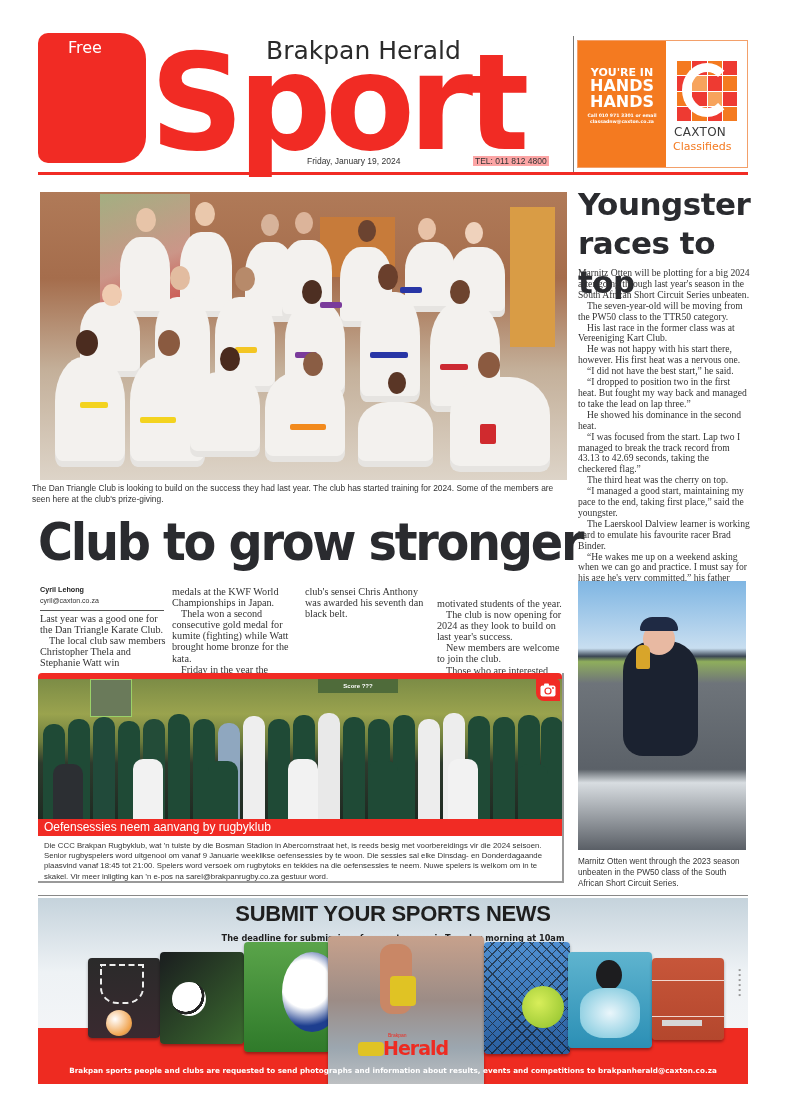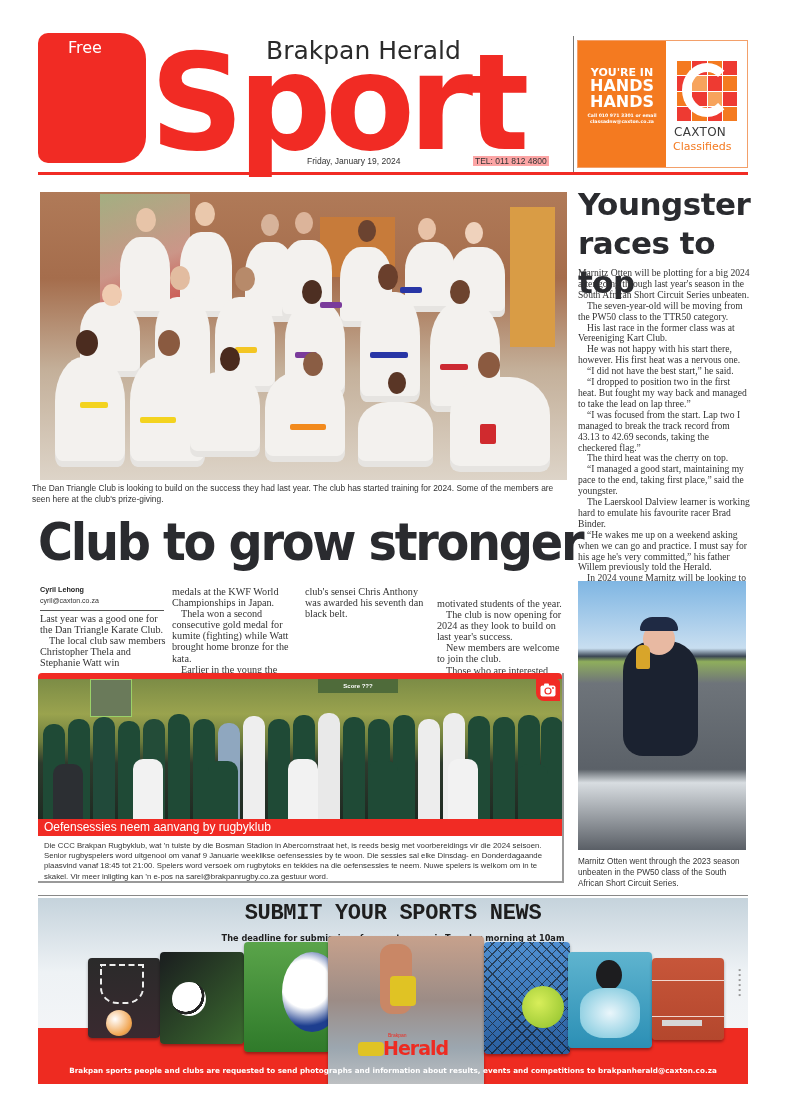--- a/index.html
+++ b/index.html
@@ -77,21 +77,21 @@
   .rugby-photo .player { position:absolute; bottom: 0; width: 22px; border-radius: 10px 10px 0 0; }
   .camera-badge { position: absolute; right: 2px; top: 6px; width: 24px; height: 22px; background: #f12b24; border-radius: 0 4px 0 8px; }
   .camera-badge svg { position: absolute; left: 4px; top: 4px; }
   .rugby-titlebar { position: absolute; left: 0; top: 146px; width: 524px; height: 17px; background: #f12b24; }
   .rugby-title { position: absolute; left: 6px; top: 1px; color: #fff; font-family: "Liberation Sans", sans-serif; font-size: 12px; line-height: 15px; }
   .rugby-text { position: absolute; left: 6px; top: 168px; width: 514px; font-family: "Liberation Sans", sans-serif; font-size: 7.8px; line-height: 10.2px; color: #333; }
 
   
   .ad-rule { position: absolute; left: 38px; top: 895px; width: 710px; height: 1px; background: #888; }
   .submit-ad { position: absolute; left: 38px; top: 898px; width: 710px; height: 186px; background: linear-gradient(180deg, #c5d3dc 0%, #eef2f5 40%, #f3f5f7 70%); overflow: hidden; }
-  .submit-title { position: absolute; left: 0; width: 100%; top: 4px; text-align: center; font-family: Liberation Mono, monospace; font-weight: bold; font-size: 22px; line-height: 24px; color: #1e1e1e; letter-spacing: -0.3px; }
+  .submit-title { position: absolute; left: 0; width: 100%; top: 4px; text-align: center; font-family: Liberation Sans, sans-serif; font-weight: bold; font-size: 22px; line-height: 24px; color: #1e1e1e; letter-spacing: -0.3px; }
   .submit-sub { position: absolute; left: 0; width: 100%; top: 35px; text-align: center; font-family: "DejaVu Sans", sans-serif; font-weight: bold; font-size: 8.2px; color: #1e1e1e; }
   .tiles { position: absolute; left: 0; top: 40px; width: 710px; height: 120px; }
   .tile { position: absolute; border-radius: 4px; overflow: hidden; box-shadow: 0 2px 3px rgba(0,0,0,.35); }
   .ad-redbar { position: absolute; left: 0; top: 130px; width: 710px; height: 56px; background: #ee2b21; }
   .ad-footer { position: absolute; left: 0; top: 168px; width: 710px; text-align: center; color: #fff; font-family: "DejaVu Sans", sans-serif; font-weight: bold; font-size: 7.2px; letter-spacing: 0.05px; }
   .herald-logo { position: absolute; left: 345px; top: 136px; color: #ee2b21; font-family: "DejaVu Sans", sans-serif; font-weight: bold; font-size: 19px; letter-spacing: -1px; line-height: 20px; }
   .herald-small { position: absolute; left: 362px; top: 132px; color: #ee2b21; font-family: "Liberation Sans", sans-serif; font-size: 5px; }
   .ad-code { position: absolute; right: 6px; top: 70px; font-family: "Liberation Sans", sans-serif; font-size: 4px; color: #999; writing-mode: vertical-rl; transform: rotate(180deg); }
 </style>
 </head>
@@ -203,40 +203,41 @@
 <div class="byline-email">cyril@caxton.co.za</div>
 <div class="byline-rule"></div>
 
 <div class="col kcol1">
   <p>Last year was a good one for the Dan Triangle Karate Club.</p>
   <p class="ind">The local club saw members Christopher Thela and Stephanie Watt win</p>
 </div>
 <div class="col kcol2">
   <p>medals at the KWF World Championships in Japan.</p>
   <p class="ind">Thela won a second consecutive gold medal for kumite (fighting) while Watt brought home bronze for the kata.</p>
-  <p class="ind">Earlier in the young the</p>
+  <p class="ind">Friday in the year the</p>
 </div>
 <div class="col kcol3">
   <p>club's sensei Chris Anthony was awarded his seventh dan black belt.</p>
 </div>
 <div class="col kcol4">
   <p>motivated students of the year.</p>
   <p class="ind">The club is now opening for 2024 as they look to build on last year's success.</p>
   <p class="ind">New members are welcome to join the club.</p>
   <p class="ind">Those who are interested may contact 082 401 5571.</p>
 </div>
 
 <h2 class="young-head">Youngster races to top</h2>
 <div class="col ycol">
   <p>Marnitz Otten will be plotting for a big 2024 after going through last year's season in the South African Short Circuit Series unbeaten.</p>
   <p class="ind">The seven-year-old will be moving from the PW50 class to the TTR50 category.</p>
   <p class="ind">His last race in the former class was at Vereeniging Kart Club.</p>
   <p class="ind">He was not happy with his start there, however. His first heat was a nervous one.</p>
   <p class="ind">“I did not have the best start,” he said.</p>
   <p class="ind">“I dropped to position two in the first heat. But fought my way back and managed to take the lead on lap three.”</p>
+  <p class="ind">He showed his dominance in the second heat.</p>
   <p class="ind">“I was focused from the start. Lap two I managed to break the track record from 43.13 to 42.69 seconds, taking the checkered flag.”</p>
   <p class="ind">The third heat was the cherry on top.</p>
   <p class="ind">“I managed a good start, maintaining my pace to the end, taking first place,” said the youngster.</p>
   <p class="ind">The Laerskool Dalview learner is working hard to emulate his favourite racer Brad Binder.</p>
   <p class="ind">“He wakes me up on a weekend asking when we can go and practice. I must say for his age he's very committed,” his father Willem previously told the Herald.</p>
   <p class="ind">In 2024 young Marnitz will be looking to build on his progress in a new class.</p>
 </div>
 
 <div class="photo racer-photo" title="Marnitz Otten crouching on a race track holding a trophy">
   <div class="kid-body"></div>

